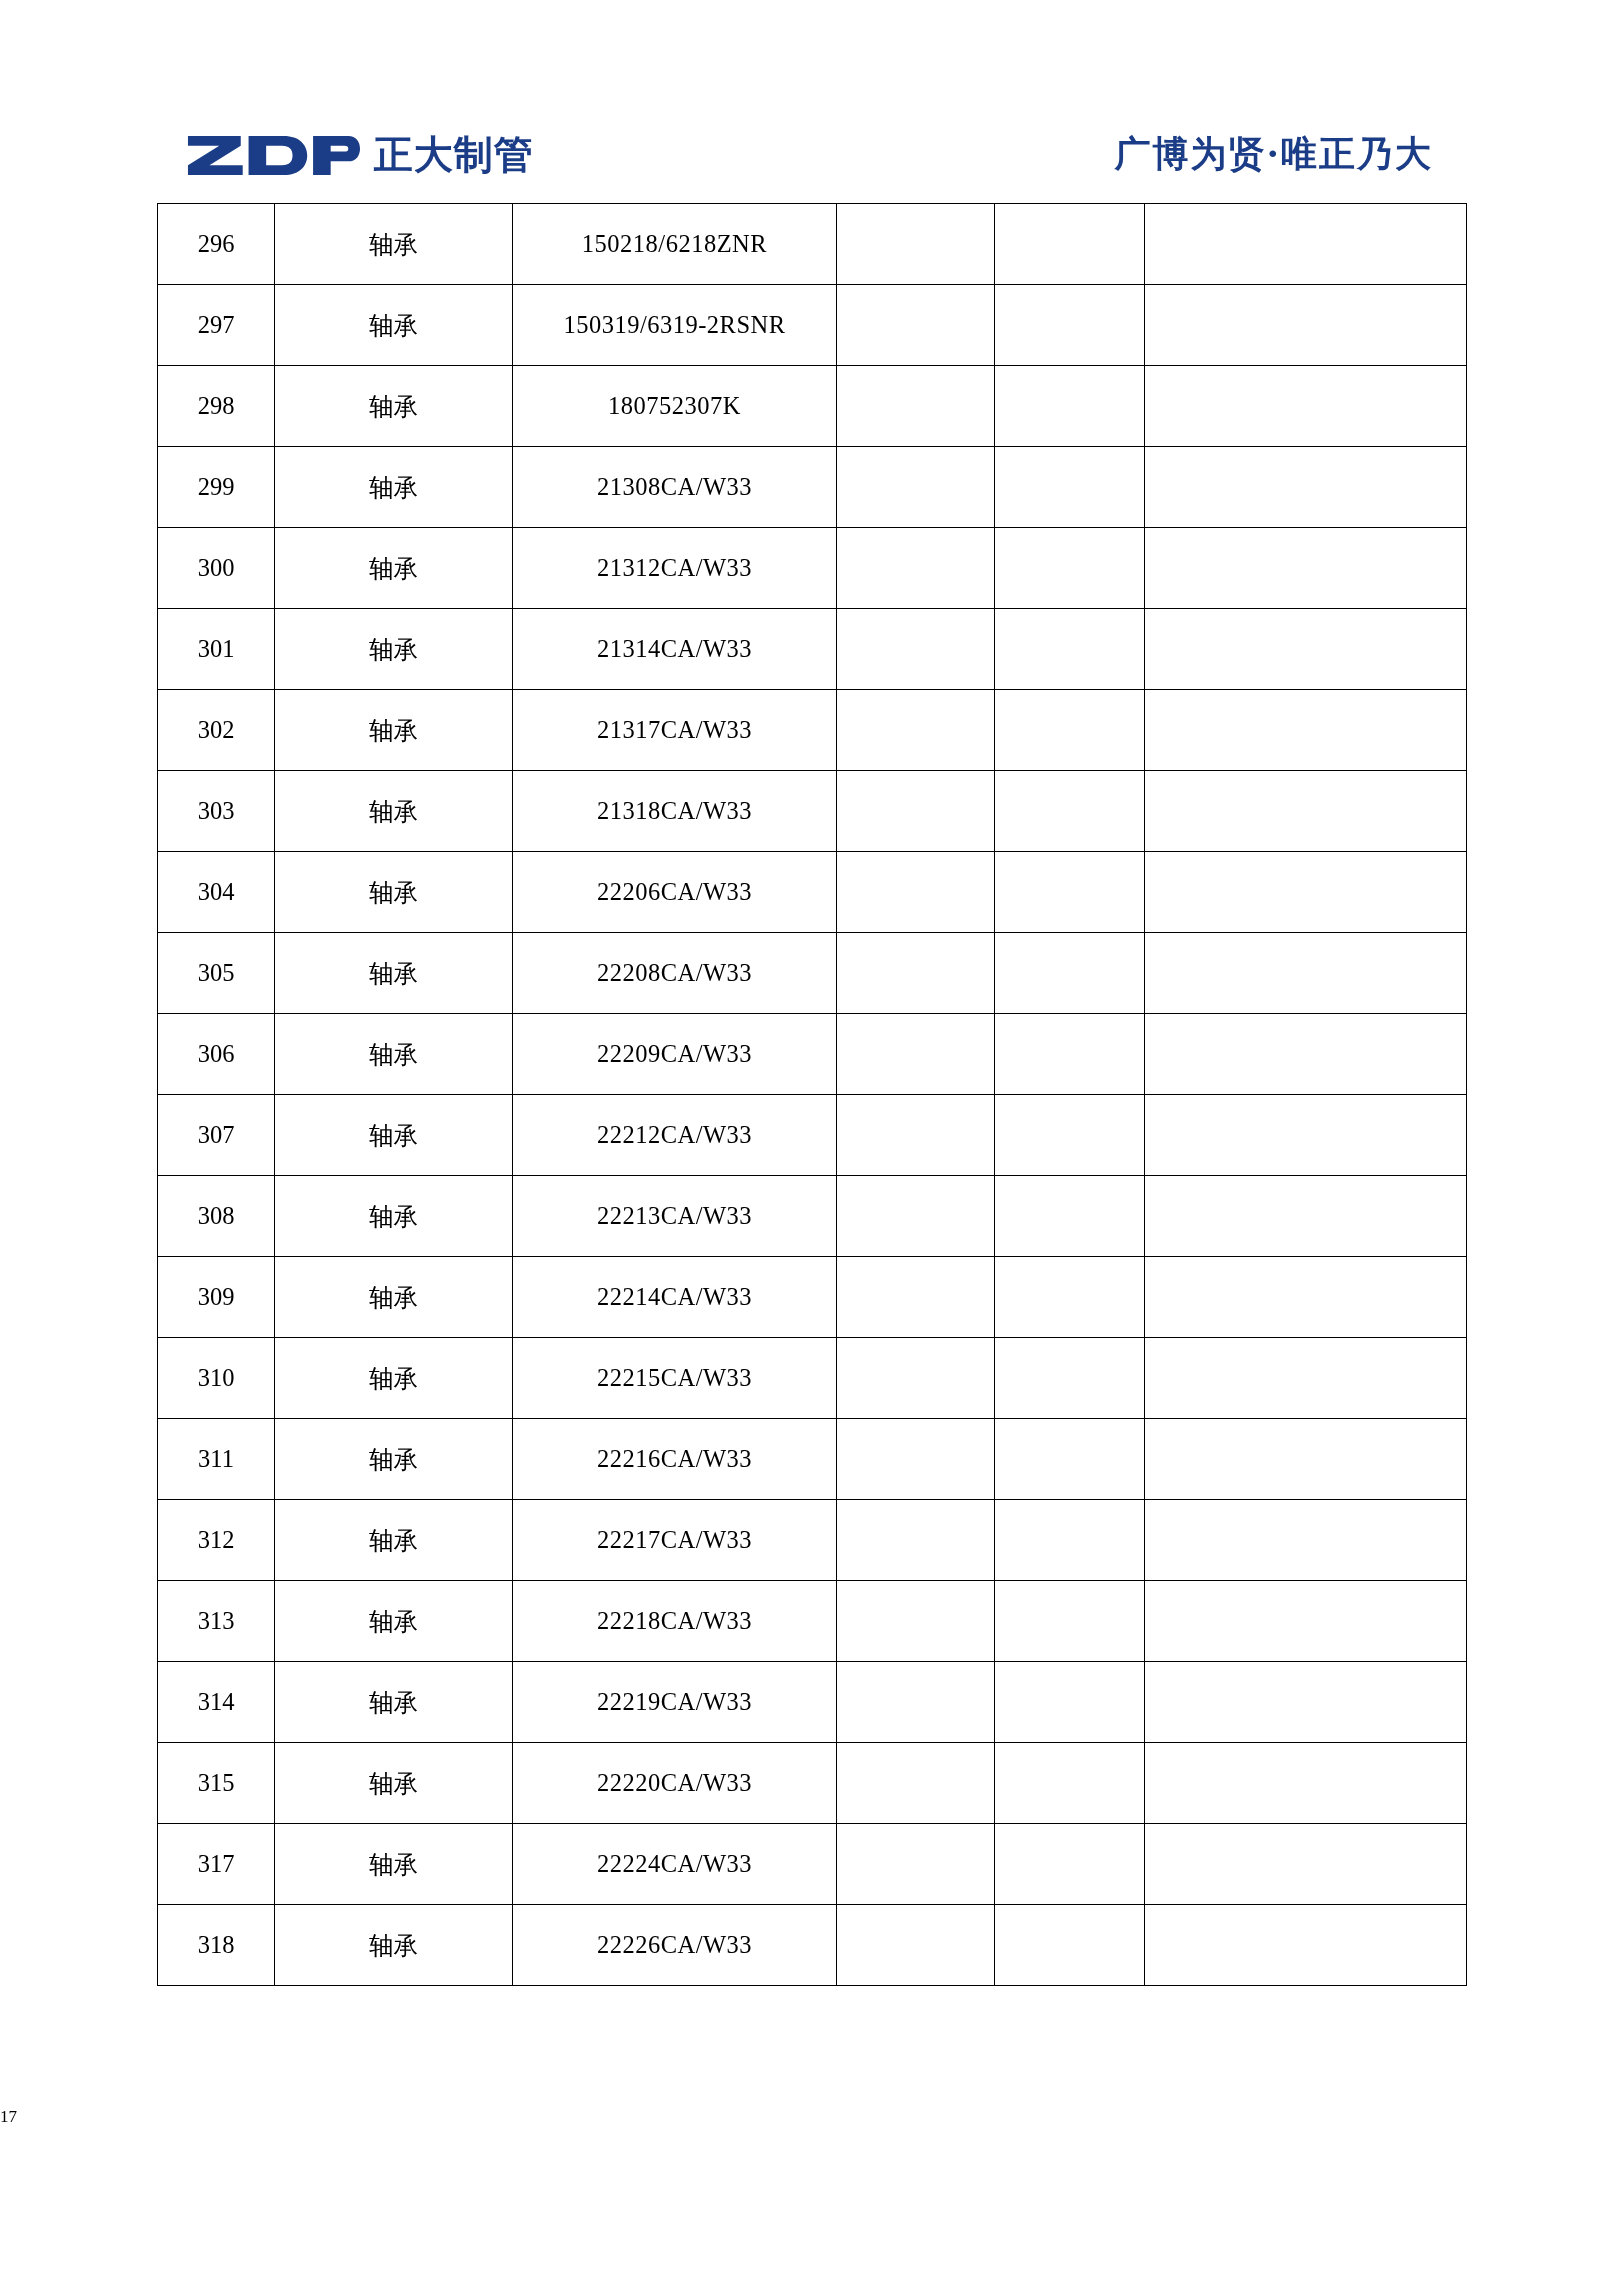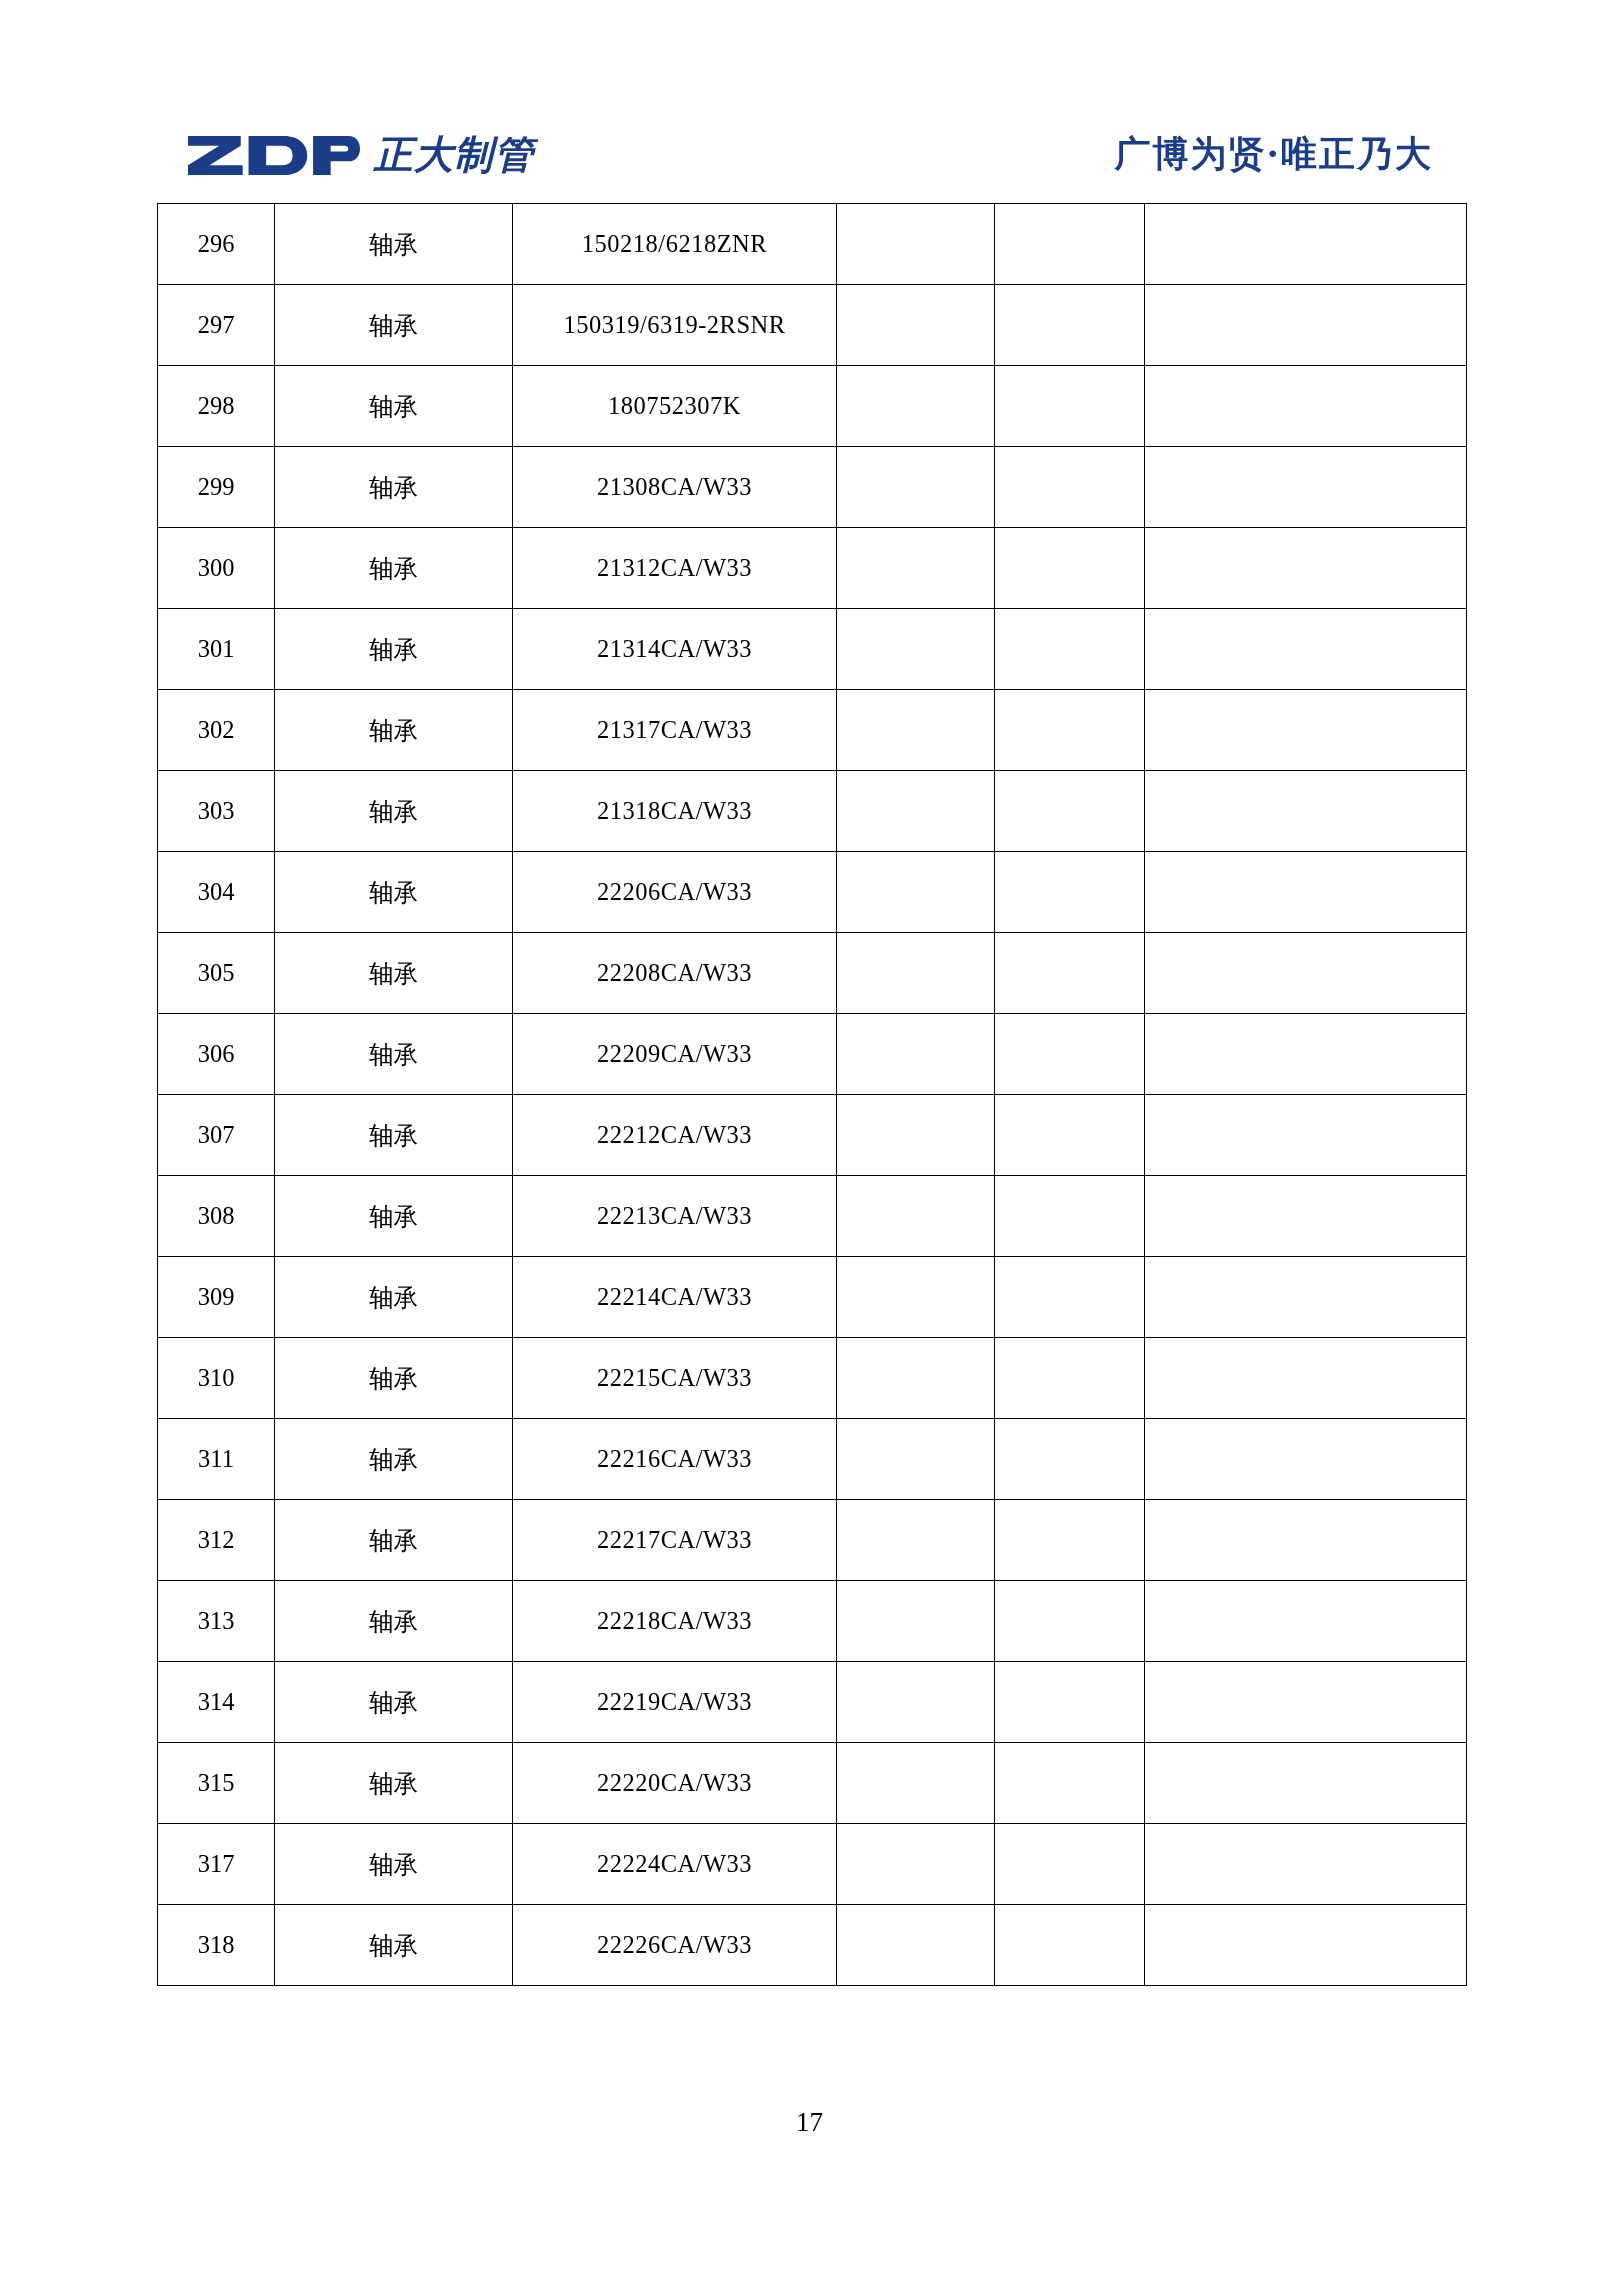--- a/index.html
+++ b/index.html
@@ -30,21 +30,20 @@
     right: 186px;
     height: 69px;
     display: flex;
     align-items: center;
     justify-content: space-between;
   }
   .logo-block {
     display: flex;
     align-items: center;
     gap: 13.7px;
-    font-style: italic;
   }
   .logo-mark {
     display: flex;
     align-items: center;
     letter-spacing: -1px;
   }
   .logo-mark svg { display: block; }
   .logo-cn {
     font-family: "DejaVu Sans", sans-serif;
     font-weight: bold;
@@ -90,22 +89,21 @@
   td.c-e1    { width: 157px; }
   td.c-e2    { width: 149px; }
   td.c-e3    { width: 321px; }
 
   
   .footer {
     position: absolute;
     left: 0;
     right: 0;
     top: 2107px;
-    text-align: center;
-    font-size: 27px;
+    font-size: 17px;
     font-family: "Liberation Serif", serif;
   }
 </style>
 </head>
 <body>
 
 <div class="page">
 
   <div class="header">
     <div class="logo-block">

